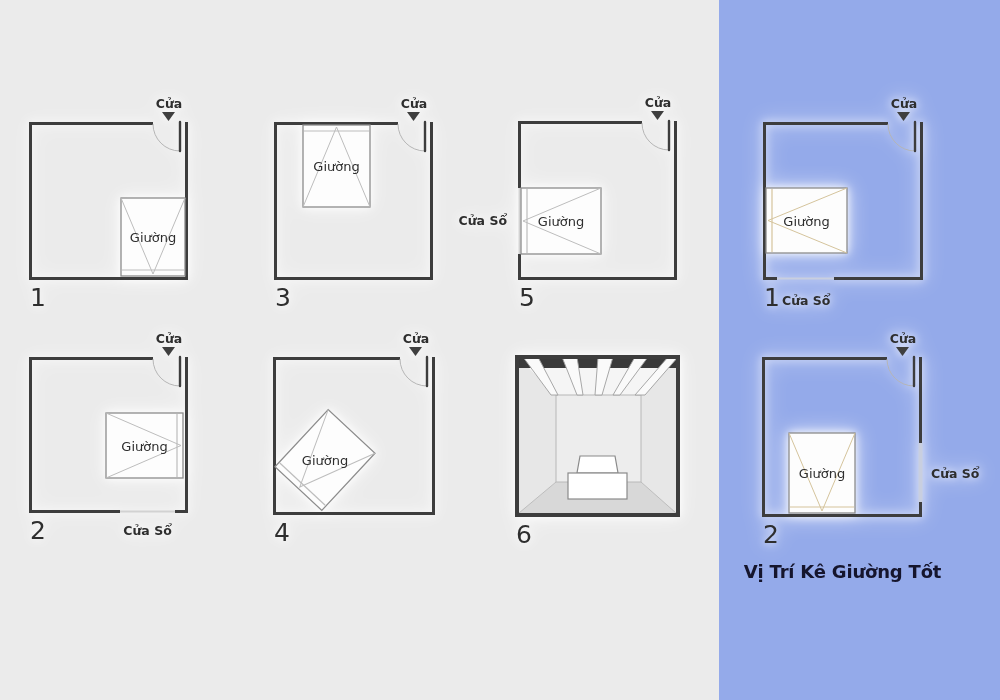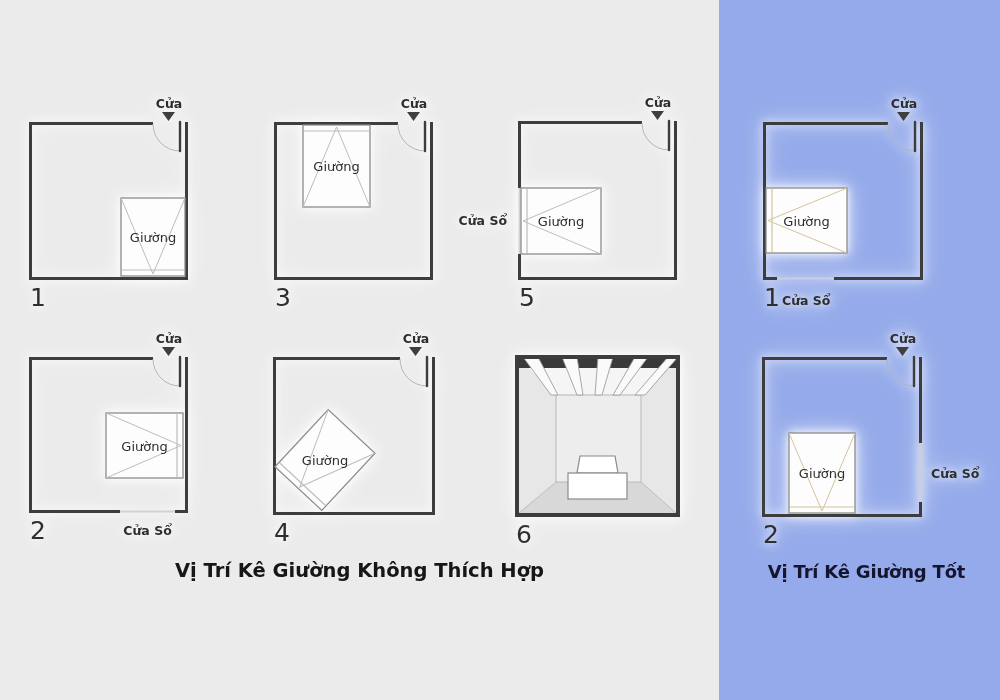--- a/index.html
+++ b/index.html
@@ -11,21 +11,21 @@
   .panel-left{left:0;width:719px;background:#ebebeb;}
   .panel-right{left:719px;width:281px;background:#94aaea;}
   .room{position:absolute;}
   .room svg{
     display:block;overflow:visible;
     filter:drop-shadow(0 0 4px rgba(255,255,255,.95)) drop-shadow(0 0 10px rgba(255,255,255,.6));
   }
   svg text{fill:#2e2e2e;}
   .caption{position:absolute;text-align:center;font-weight:bold;}
   .caption-left{left:0;top:559px;width:719px;font-size:19.5px;color:#161616;}
-  .caption-right{left:719px;top:561px;width:247px;font-size:18px;color:#15152d;letter-spacing:-.2px;padding-left:24px;}
+  .caption-right{left:719px;top:561px;width:247px;font-size:18px;color:#15152d;letter-spacing:-.2px;}
 </style>
 </head>
 <body>
 
 <div class="stage">
   <div class="panel panel-left" style="background: rgb(235, 235, 235);"></div>
   <div class="panel panel-right" style="background: rgb(148, 170, 234);"></div>
   <div id="rooms">
       <div class="room" style="left: -41px; top: 82px; width: 299px; height: 253px;">
         <svg width="299" height="253" viewBox="-70 -40 299 253" xmlns="http://www.w3.org/2000/svg">
@@ -208,15 +208,14 @@
     <path d="M27,76 L60,154 L93,76" stroke="#d5c49c" stroke-width="1" fill="none"></path>
   </g>
           <text x="60" y="121" text-anchor="middle" font-size="13">Giường</text>
           <text x="169" y="120.5" text-anchor="start" font-size="12.5" font-weight="bold">Cửa Sổ</text>
           <polygon points="134,-10 147,-10 140.5,-1" fill="#3f3f3f"></polygon>
           <text x="141" y="-14" text-anchor="middle" font-size="12.5" font-weight="bold">Cửa</text>
           <text x="1" y="186" font-size="25" fill="#1e1e1e">2</text>
         </svg>
       </div>
     </div>
-  <div class="caption caption-left" style="color: rgb(22, 22, 22);">Vị Trí Kê Giường Không Thích Hợp</div>
   <div class="caption caption-right" style="color: rgb(21, 21, 45);">Vị Trí Kê Giường Tốt</div>
 </div>
 
 </body></html>

